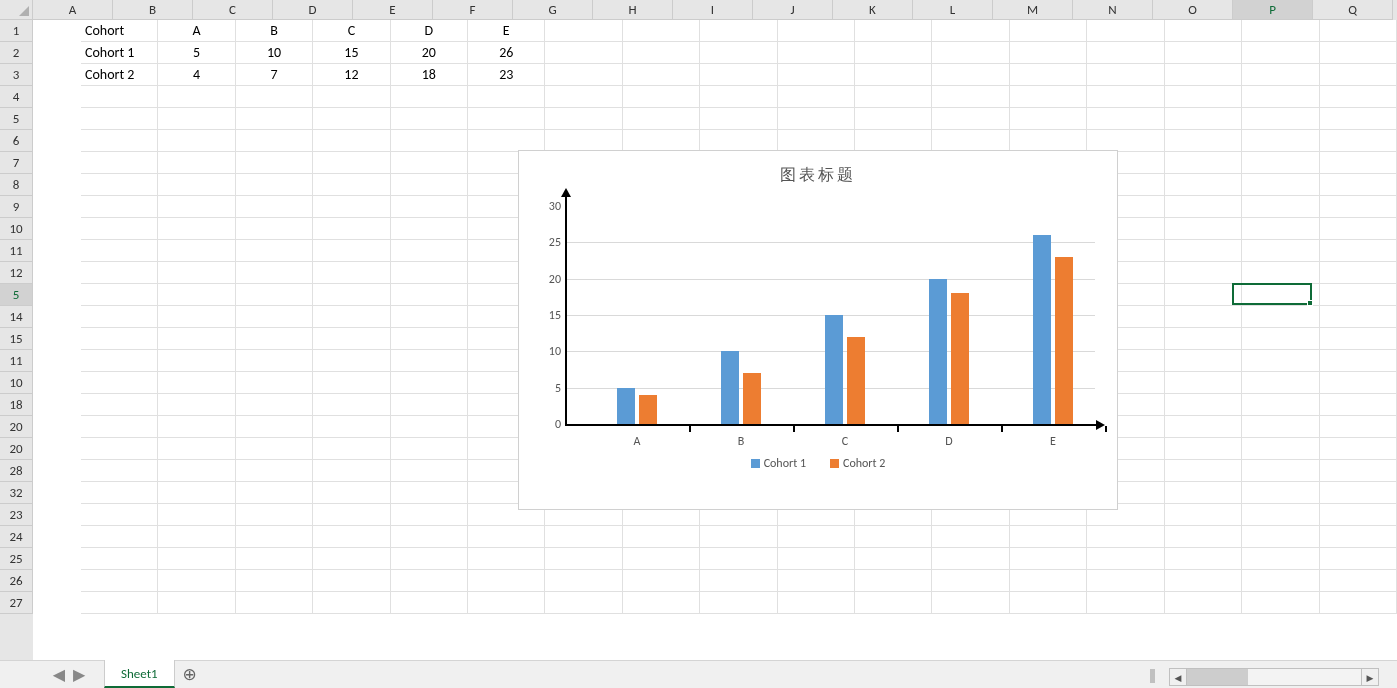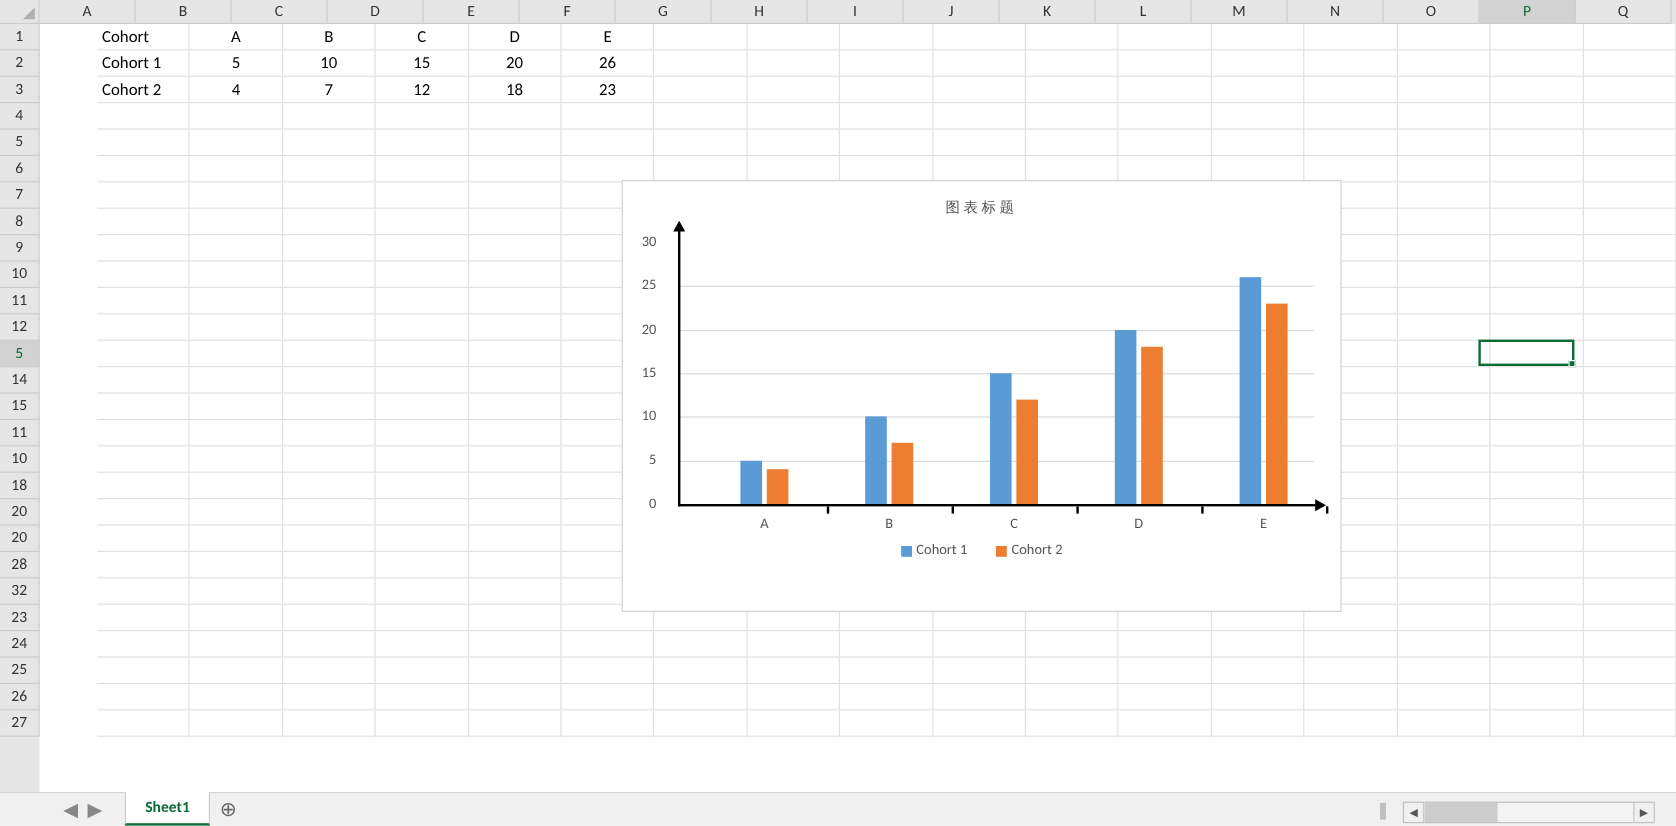--- a/index.html
+++ b/index.html
@@ -26,44 +26,44 @@
     .row { display: flex; height: 22px; padding-left: 48px; }
     .cell { width: 80px; height: 22px; border-right: 1px solid #e0e0e0; border-bottom: 1px solid #e0e0e0; display: flex; align-items: center; justify-content: center; font-size: 14px; color: #000; padding: 0 4px; }
     .cell.left { justify-content: flex-start; }
 
     
     .active-cell { position: absolute; border: 2px solid #0e6b37; pointer-events: none; z-index: 5; }
     .active-cell .handle { position: absolute; right: -3px; bottom: -3px; width: 6px; height: 6px; background: #0e6b37; border: 1px solid #fff; }
 
     
     .chart { position: absolute; left: 518px; top: 150px; width: 600px; height: 360px; background: #fff; border: 1px solid #d0d0d0; padding: 8px 12px 4px 12px; z-index: 4; }
-    .chart-title { text-align: center; font-size: 12px; color: #555; margin: 6px 0 10px 0; letter-spacing: 3px; }
+    .chart-title { text-align: center; font-size: 16px; color: #555; margin: 6px 0 10px 0; letter-spacing: 3px; }
     .plot { position: relative; height: 230px; margin-left: 34px; margin-right: 10px; }
     .y-axis-line { position: absolute; left: 0; top: -6px; bottom: 0; width: 2px; background: #000; }
     .y-axis-line::before { content: ''; position: absolute; top: -2px; left: -4px; width: 0; height: 0; border-left: 5px solid transparent; border-right: 5px solid transparent; border-bottom: 9px solid #000; }
     .x-axis-line { position: absolute; left: 0; right: -8px; bottom: 0; height: 2px; background: #000; }
     .x-axis-line::after { content: ''; position: absolute; right: -2px; top: -4px; width: 0; height: 0; border-top: 5px solid transparent; border-bottom: 5px solid transparent; border-left: 9px solid #000; }
     .gridline { position: absolute; left: 0; right: 0; border-top: 1px solid #d9d9d9; }
-    .ylabel { position: absolute; right: 100%; transform: translateY(-50%); margin-right: 18px; font-size: 12px; color: #555; }
+    .ylabel { position: absolute; right: 100%; transform: translateY(-50%); margin-right: 4px; font-size: 12px; color: #555; }
     .tick { position: absolute; width: 2px; height: 6px; background: #000; bottom: -6px; }
     .bars { position: absolute; left: 0; right: 0; bottom: 2px; top: 0; }
     .group { position: absolute; bottom: 0; width: 56px; }
     .bar { position: absolute; bottom: 0; width: 18px; }
     .bar.s1 { left: 8px; background: #5b9bd5; }
     .bar.s2 { right: 8px; background: #ed7d31; }
     .xcat { position: absolute; top: 100%; margin-top: 8px; font-size: 12px; color: #555; text-align: center; }
     .legend { display: flex; justify-content: center; gap: 24px; margin-top: 30px; }
     .legend-item { display: flex; align-items: center; gap: 4px; font-size: 12px; color: #555; }
     .swatch { width: 9px; height: 9px; }
 
     
     .tab-bar { position: absolute; left: 0; right: 0; bottom: 0; height: 28px; background: #f0f0f0; border-top: 1px solid #d4d4d4; display: flex; align-items: stretch; }
     .tab-spacer { width: 34px; }
     .tab-nav { width: 70px; display: flex; align-items: center; justify-content: center; gap: 8px; color: #888; }
-    .sheet-tab { padding: 0 16px; display: flex; align-items: center; background: #fff; border-right: 1px solid #ccc; border-left: 1px solid #ccc; border-bottom: 2px solid #0e6b37; font-size: 13px; color: #0e6b37; margin-top: -1px; font-weight: bold; }
+    .sheet-tab { padding: 0 16px; display: flex; align-items: center; background: #fff; border-right: 1px solid #ccc; border-left: 1px solid #ccc; border-bottom: 2px solid #0e6b37; font-size: 13px; color: #0e6b37; margin-top: -1px; }
     .add-sheet { width: 30px; display: flex; align-items: center; justify-content: center; color: #666; font-size: 17px; border: 1px solid transparent; }
     .hscroll { position: absolute; right: 18px; bottom: 2px; width: 210px; height: 18px; display: flex; align-items: center; }
     .hscroll .btn { width: 18px; height: 18px; background: #f0f0f0; border: 1px solid #c0c0c0; display: flex; align-items: center; justify-content: center; font-size: 9px; color: #555; }
     .hscroll .track { flex: 1; height: 18px; background: #f3f3f3; border-top: 1px solid #c0c0c0; border-bottom: 1px solid #c0c0c0; position: relative; }
     .hscroll .thumb { position: absolute; left: 0; top: 0; bottom: 0; width: 35%; background: #cdcdcd; }
     .split-handle { position: absolute; bottom: 5px; width: 5px; height: 14px; background: #c0c0c0; }
   </style>
 </head>
 <body>
 

